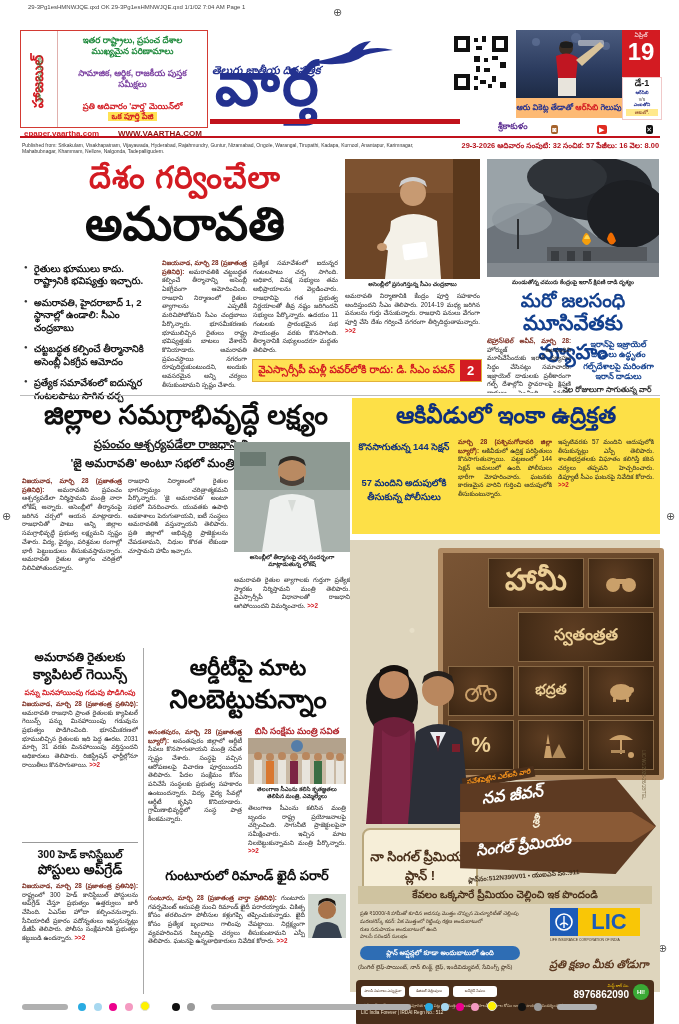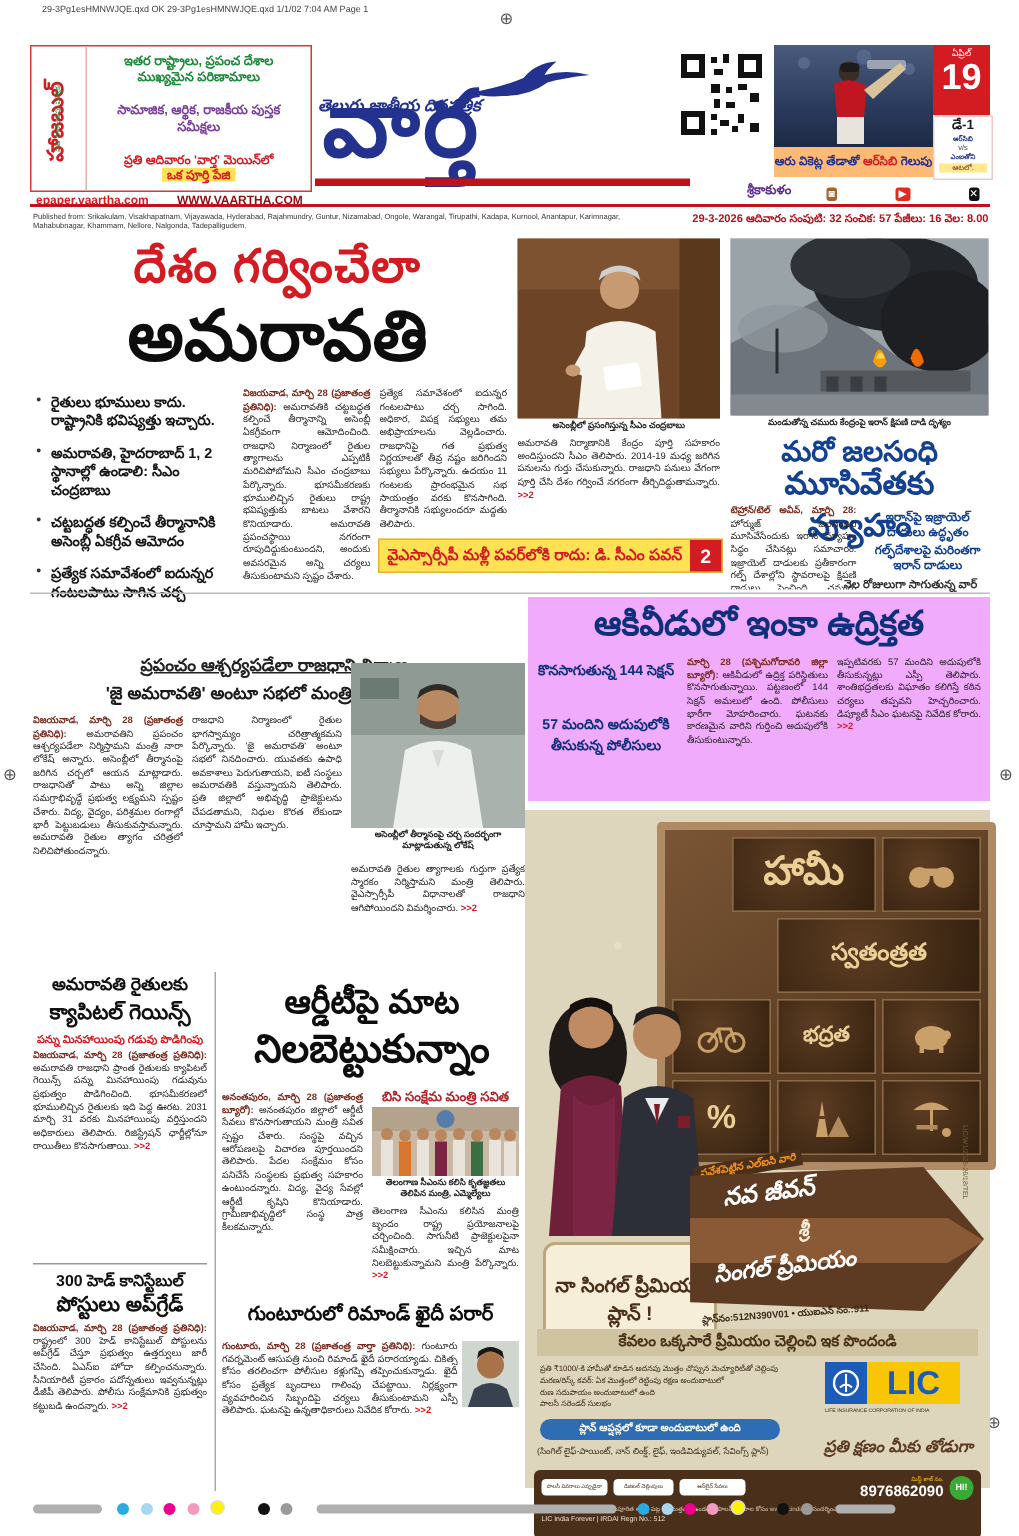--- a/index.html
+++ b/index.html
@@ -201,20 +201,21 @@
   <div class="abs ctr b navy" style="left:487px;top:290px;width:172px;font-size:19px;">మరో జలసంధి</div>
   <div class="abs body-txt jst" style="left:487px;top:337px;width:84px;height:56px;">
     <span class="dateline">టెహ్రాన్/టెల్ అవీవ్, మార్చి 28:</span> <span>హోర్ముజ్ జలసంధిని మూసివేసేందుకు ఇరాన్ వ్యూహం సిద్ధం చేసినట్లు సమాచారం. ఇజ్రాయెల్ దాడులకు ప్రతీకారంగా గల్ఫ్ దేశాల్లోని స్థావరాలపై క్షిపణి దాడులు పెంచింది. చమురు రవాణాకు తీవ్ర అంతరాయం కలిగే ప్రమాదం ఉందని నిపుణులు హెచ్చరిస్తున్నారు. </span>
   </div>
   <div class="abs ctr b navy" style="left:578px;top:340px;width:81px;font-size:8px;line-height:1.3;">ఇరాన్‌పై ఇజ్రాయెల్ దాడులు ఉద్ధృతం</div>
   <div class="abs ctr b navy" style="left:578px;top:362px;width:81px;font-size:8px;line-height:1.3;">గల్ఫ్‌దేశాలపై మరింతగా ఇరాన్ దాడులు</div>
   <div class="abs ctr b" style="left:555px;top:385px;width:104px;font-size:7.6px;color:#333;">నెల రోజులుగా సాగుతున్న వార్</div>
 
   <div class="abs" style="left:20px;top:395px;width:640px;height:1px;background:#bbb;"></div>
 
+  <div class="abs ctr b" style="left:22px;top:400px;width:328px;font-size:27px;color:#101010;">జిల్లాల సమగ్రాభివృద్ధే లక్ష్యం</div>
   <div class="abs ctr b" style="left:45px;top:437px;width:282px;font-size:11.6px;text-decoration:underline;color:#222;">ప్రపంచం ఆశ్చర్యపడేలా రాజధాని నిర్మాణం</div>
   <div class="abs ctr b" style="left:30px;top:456px;width:312px;font-size:11.6px;color:#1b1b1b;">'జై అమరావతి' అంటూ సభలో మంత్రి లోకేష్ నినాదం</div>
   <div class="abs body-txt jst" style="left:22px;top:477px;width:100px;height:176px;">
     <span class="dateline">విజయవాడ, మార్చి 28 (ప్రజాతంత్ర ప్రతినిధి):</span> <span>అమరావతిని ప్రపంచం ఆశ్చర్యపడేలా నిర్మిస్తామని మంత్రి నారా లోకేష్ అన్నారు. అసెంబ్లీలో తీర్మానంపై జరిగిన చర్చలో ఆయన మాట్లాడారు. రాజధానితో పాటు అన్ని జిల్లాల సమగ్రాభివృద్ధే ప్రభుత్వ లక్ష్యమని స్పష్టం చేశారు. విద్య, వైద్యం, పరిశ్రమల రంగాల్లో భారీ పెట్టుబడులు తీసుకువస్తామన్నారు. అమరావతి రైతుల త్యాగం చరిత్రలో నిలిచిపోతుందన్నారు.</span>
   </div>
   <div class="abs body-txt jst" style="left:128px;top:477px;width:100px;height:176px;">
     <span>రాజధాని నిర్మాణంలో రైతుల భాగస్వామ్యం చరిత్రాత్మకమని పేర్కొన్నారు. 'జై అమరావతి' అంటూ సభలో నినదించారు. యువతకు ఉపాధి అవకాశాలు పెరుగుతాయని, ఐటీ సంస్థలు అమరావతికి వస్తున్నాయని తెలిపారు. ప్రతి జిల్లాలో అభివృద్ధి ప్రాజెక్టులను చేపడతామని, నిధుల కొరత లేకుండా చూస్తామని హామీ ఇచ్చారు.</span>
   </div>
   <div class="abs photo" style="left:234px;top:442px;width:116px;height:110px;">
     <svg width="116" height="110" viewBox="0 0 116 110">
@@ -226,39 +227,39 @@
       <path d="M46 34 Q58 44 70 34 L70 40 Q58 48 46 40 Z" fill="#4a4038"></path>
       <path d="M28 110 L36 58 Q58 46 80 58 L88 110 Z" fill="#eef0ee"></path>
       <path d="M54 58 L58 70 L62 58 Z" fill="#d8dcd8"></path>
     </svg>
   </div>
   <div class="abs cap" style="left:234px;top:554px;width:116px;">అసెంబ్లీలో తీర్మానంపై చర్చ సందర్భంగా మాట్లాడుతున్న లోకేష్</div>
   <div class="abs body-txt jst" style="left:234px;top:576px;width:116px;height:76px;">
     <span>అమరావతి రైతుల త్యాగాలకు గుర్తుగా ప్రత్యేక స్మారకం నిర్మిస్తామని మంత్రి తెలిపారు. వైఎస్సార్సీపీ విధానాలతో రాజధాని ఆగిపోయిందని విమర్శించారు. </span><span class="more">&gt;&gt;2</span>
   </div>
 
-  <div class="abs" style="left:352px;top:398px;width:308px;height:136px;background:#f0abfc;">
+  <div class="abs" style="left:352px;top:398px;width:308px;height:136px;background:#fde047;">
     <div class="ctr b" style="font-size:23px;color:#0f2f7c;padding-top:4px;">ఆకివీడులో ఇంకా ఉద్రిక్తత</div>
     <div class="abs ctr b" style="left:4px;top:42px;width:96px;font-size:9.4px;color:#0f2f7c;line-height:1.5;">కొనసాగుతున్న 144 సెక్షన్</div>
     <div class="abs ctr b" style="left:4px;top:78px;width:96px;font-size:9.4px;color:#0f2f7c;line-height:1.5;">57 మందిని అదుపులోకి తీసుకున్న పోలీసులు</div>
     <div class="abs body-txt jst" style="left:106px;top:40px;width:94px;height:90px;">
       <span class="dateline">మార్చి 28 (పశ్చిమగోదావరి జిల్లా బ్యూరో):</span> <span>ఆకివీడులో ఉద్రిక్త పరిస్థితులు కొనసాగుతున్నాయి. పట్టణంలో 144 సెక్షన్ అమలులో ఉంది. పోలీసులు భారీగా మోహరించారు. ఘటనకు కారణమైన వారిని గుర్తించి అదుపులోకి తీసుకుంటున్నారు.</span>
     </div>
     <div class="abs body-txt jst" style="left:206px;top:40px;width:96px;height:90px;">
       <span>ఇప్పటివరకు 57 మందిని అదుపులోకి తీసుకున్నట్లు ఎస్పీ తెలిపారు. శాంతిభద్రతలకు విఘాతం కలిగిస్తే కఠిన చర్యలు తప్పవని హెచ్చరించారు. డిప్యూటీ సీఎం ఘటనపై నివేదిక కోరారు. </span><span class="more">&gt;&gt;2</span>
     </div>
   </div>
 
   <div class="abs" style="left:350px;top:540px;width:310px;height:452px;background:
       radial-gradient(circle at 20% 20%, #e7dfc8 0 2px, transparent 3px),
       radial-gradient(circle at 70% 60%, #e7dfc8 0 2px, transparent 3px),
       #ded5bd;">
 
     <div class="shelf abs" style="left:88px;top:8px;width:206px;height:212px;">
-      <div class="shelf-cell" style="grid-column:1/3;font-size:26px;margin-left:40px;">హామీ</div>
+      <div class="shelf-cell" style="grid-column:1/3;font-size:30px;margin-left:40px;">హామీ</div>
       <div class="shelf-cell">
           <svg width="34" height="20" viewBox="0 0 34 20">
             <circle cx="9" cy="12" r="7" fill="#caa06a"></circle>
             <circle cx="25" cy="12" r="7" fill="#caa06a"></circle>
             <rect x="12" y="6" width="10" height="5" fill="#caa06a"></rect>
           </svg>
         </div>
       <div class="shelf-cell" style="grid-column:2/4;font-size:16px;">స్వతంత్రత</div>
       <div class="shelf-cell">
           <svg width="36" height="22" viewBox="0 0 36 22">

